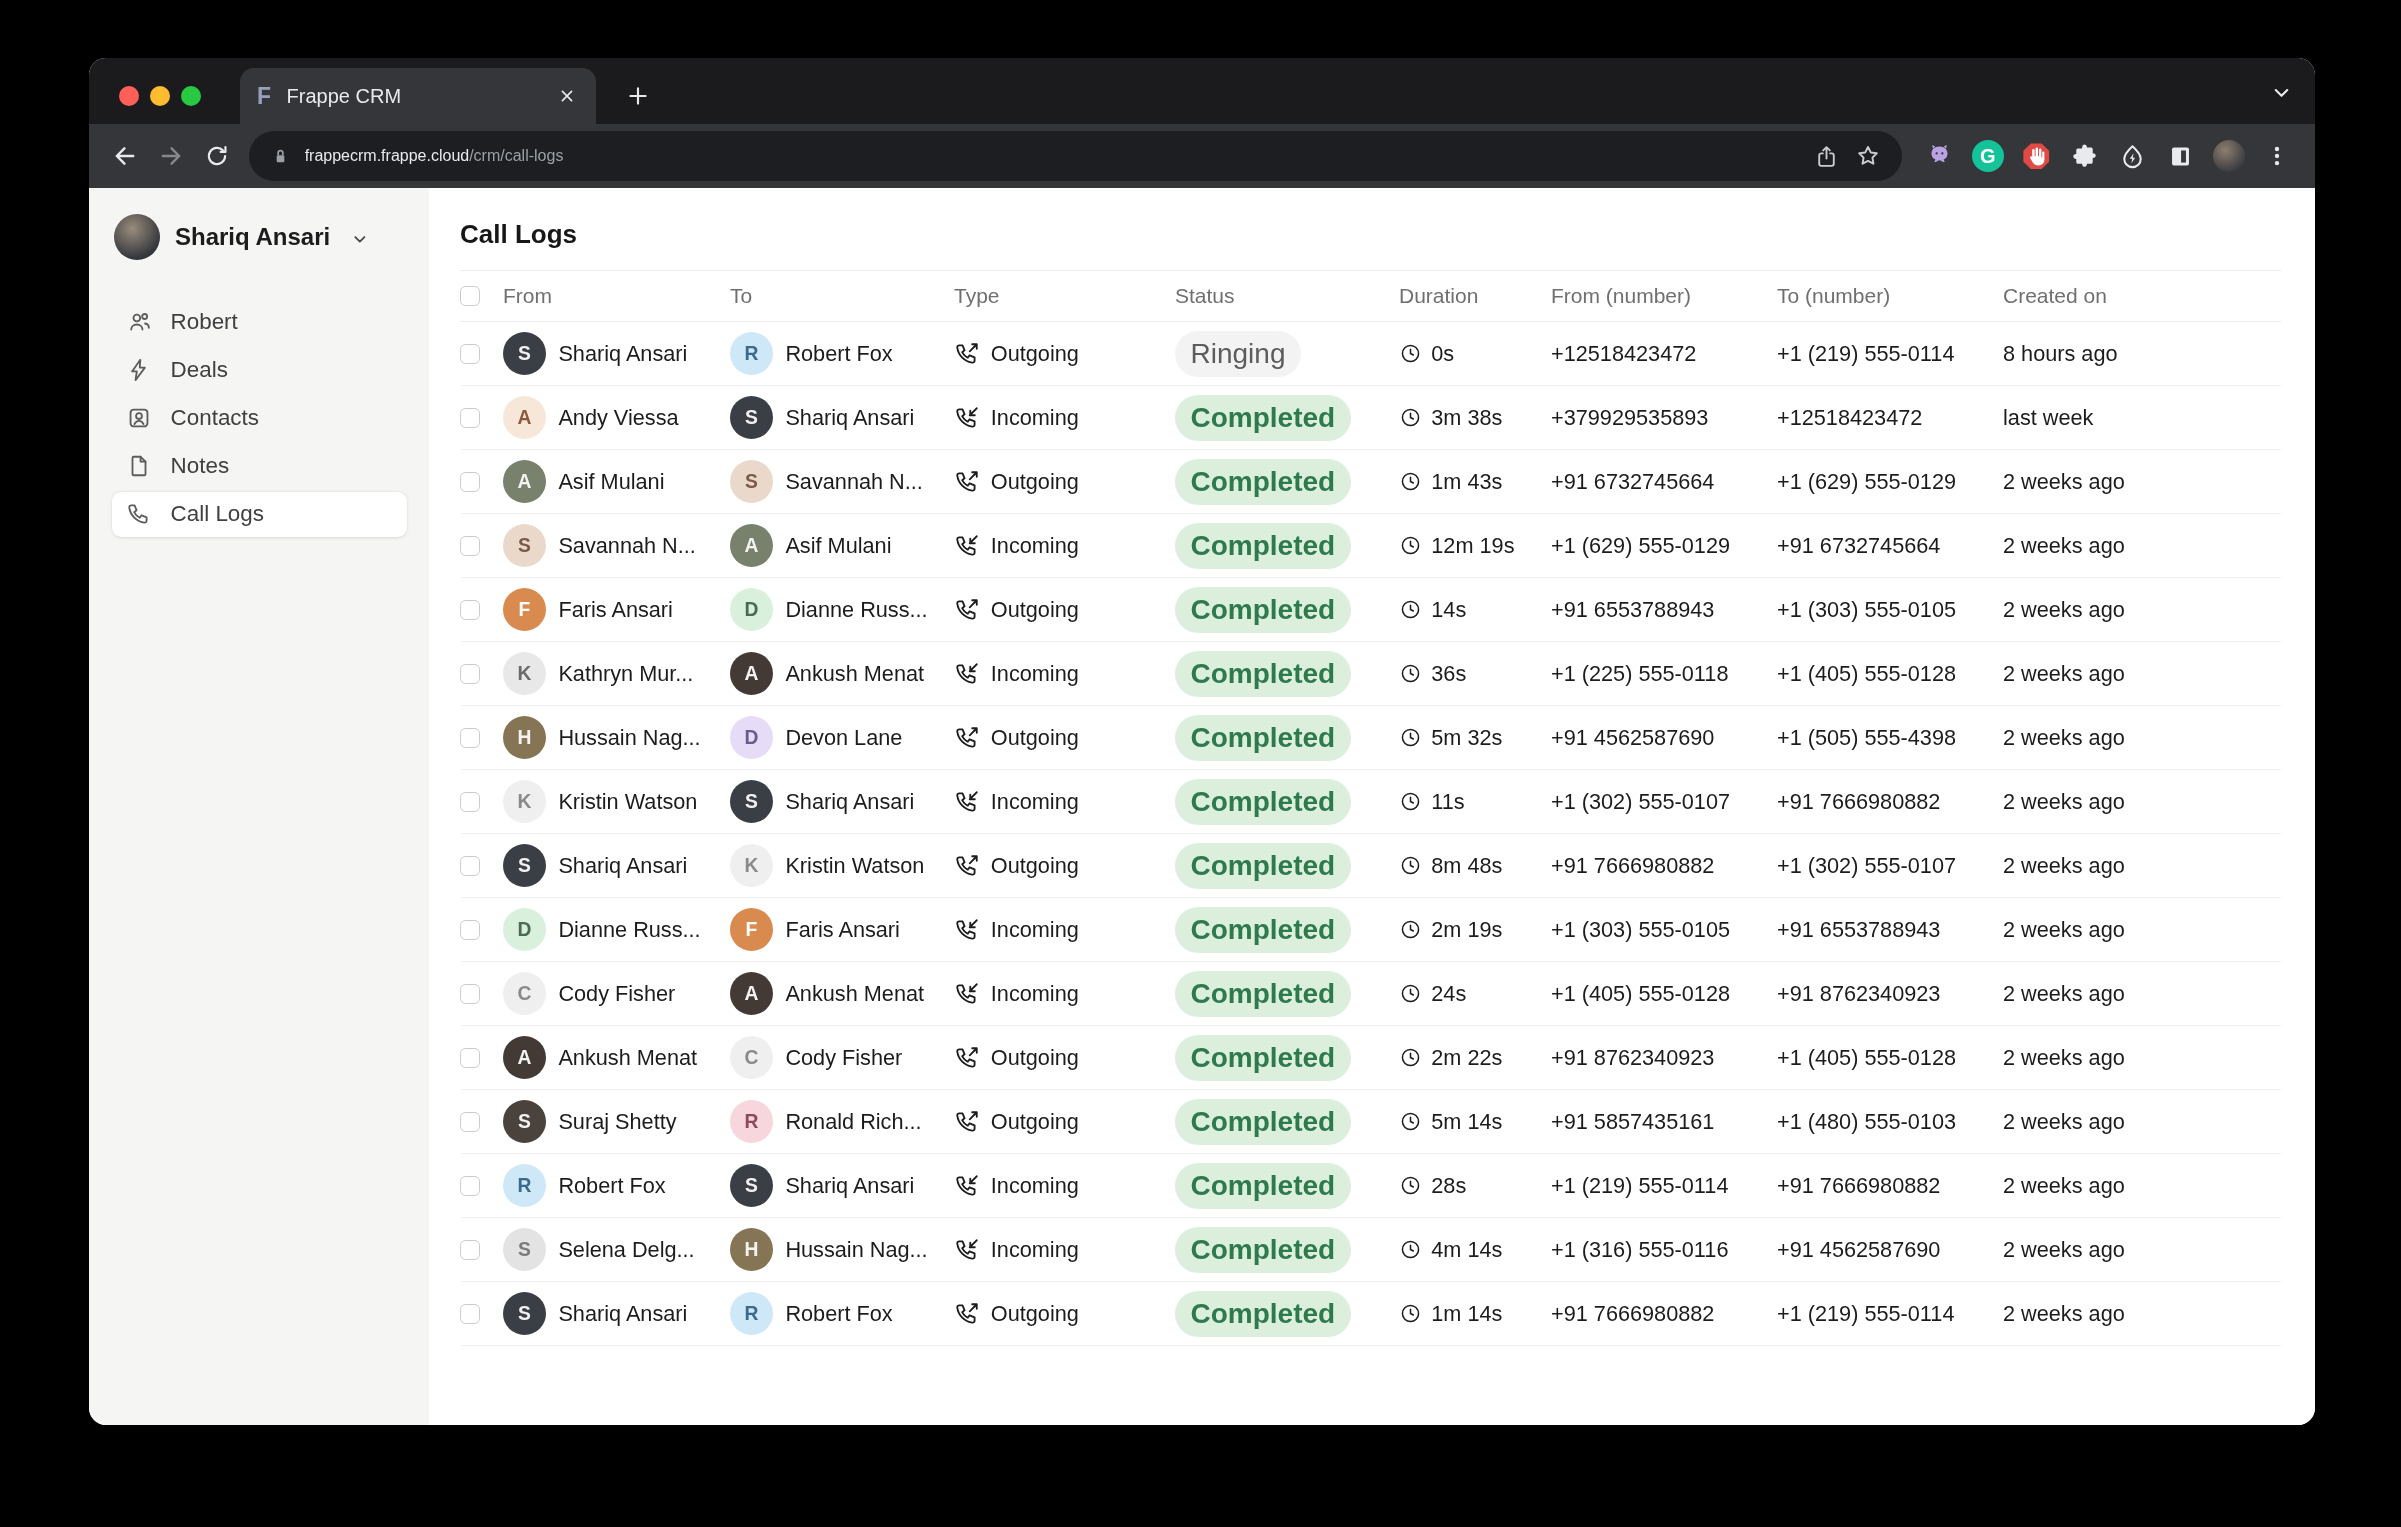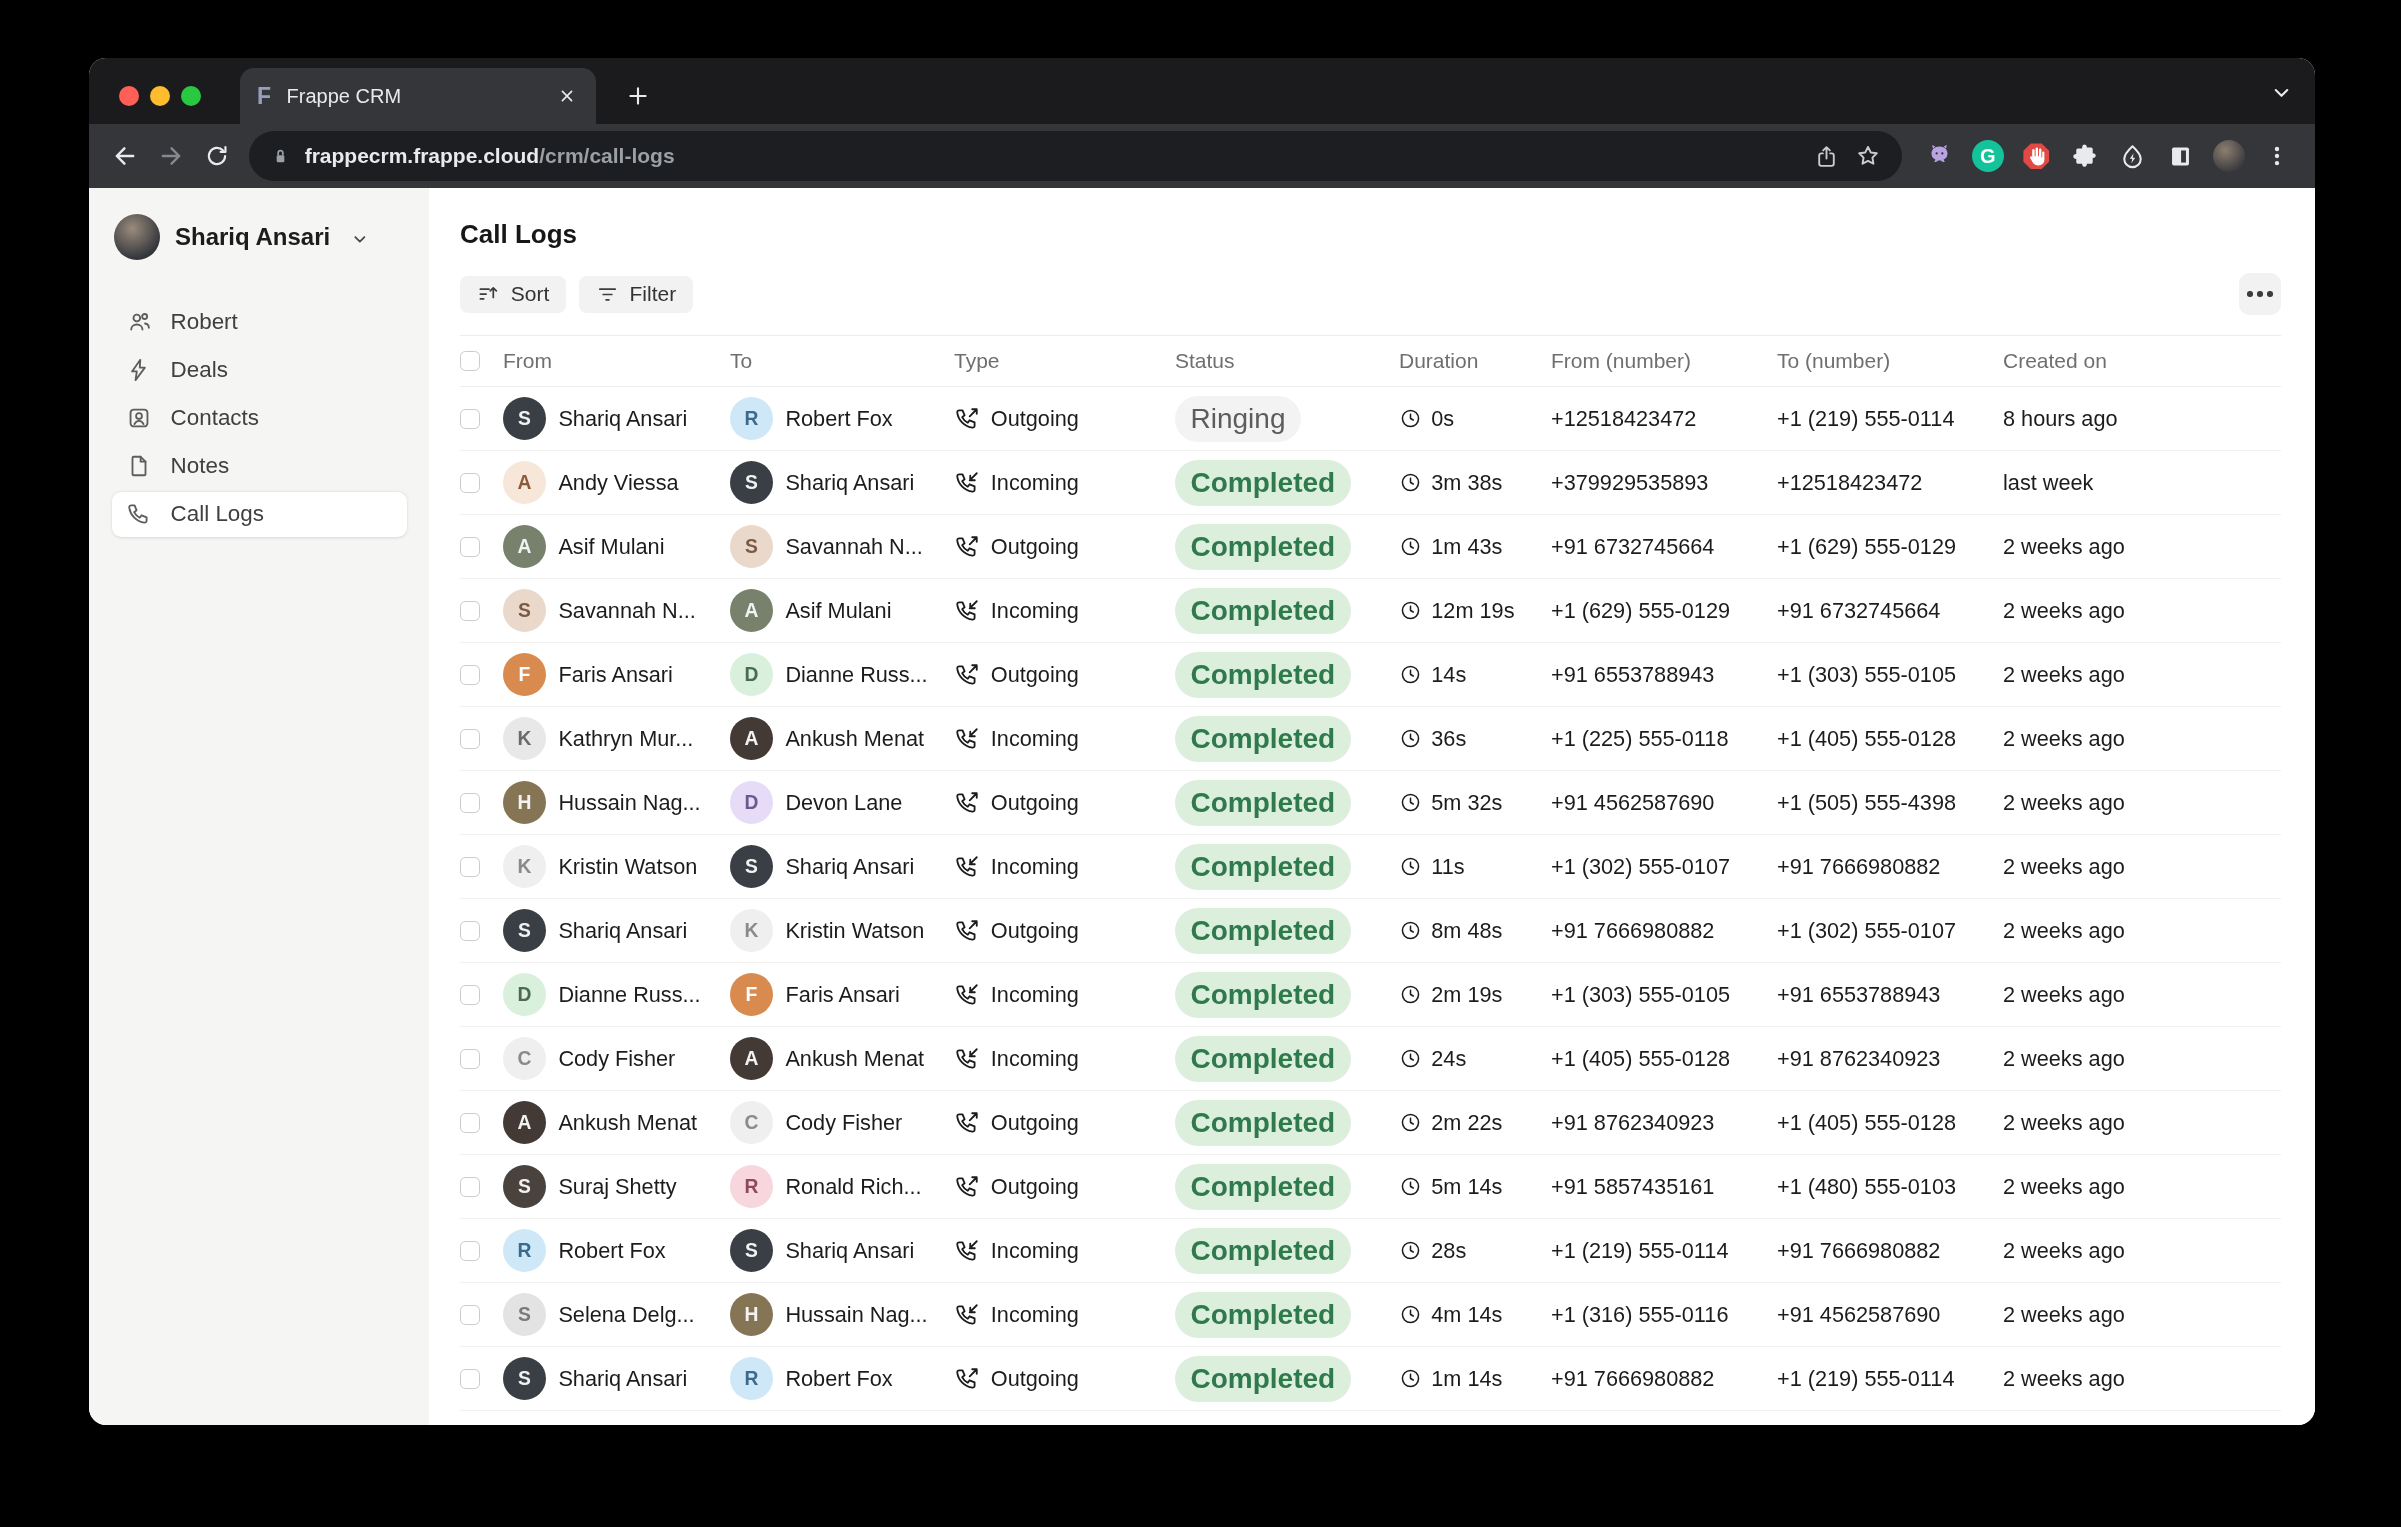--- a/index.html
+++ b/index.html
@@ -15,21 +15,21 @@
   .tab-title{color:#e8eaed;font-size:20px;flex:1;white-space:nowrap;overflow:hidden;}
   .tab-close{width:25px;height:25px;display:flex;align-items:center;justify-content:center;color:#e8eaed;}
   .newtab{position:absolute;left:532px;bottom:10.8px;width:34px;height:34px;display:flex;align-items:center;justify-content:center;color:#e8eaed;}
   .strip-chevron{position:absolute;right:21.7px;top:23px;color:#e8eaed;}
   
   .toolbar{height:64px;background:#35363a;display:flex;align-items:center;flex:none;padding:0 17px 0 15.5px;box-sizing:border-box;gap:6.2px;}
   .nav-btn{width:40px;height:40px;border-radius:50%;display:flex;align-items:center;justify-content:center;color:#e8eaed;flex:none;}
   .nav-btn.dim{color:#85888c;}
   .urlbar{flex:1;height:50px;background:#1d1e21;border-radius:25px;margin:0 10.8px 0 6.2px;display:flex;align-items:center;padding:0 15.5px 0 20px;box-sizing:border-box;min-width:0;}
   .lock{color:#9aa0a6;margin-right:12.4px;flex:none;}
-  .url{font-size:21px;white-space:nowrap;overflow:hidden;flex:1;font-weight:bold;}
+  .url{font-size:16px;white-space:nowrap;overflow:hidden;flex:1;}
   .url .host{color:#e8eaed;}
   .url .path{color:#9aa0a6;}
   .pill-icon{width:37px;height:37px;display:flex;align-items:center;justify-content:center;color:#c9cccf;flex:none;margin-left:4.6px;}
   .ext{width:42px;height:42px;display:flex;align-items:center;justify-content:center;flex:none;}
   .badge-circle{width:32.5px;height:32.5px;border-radius:50%;display:flex;align-items:center;justify-content:center;font-weight:bold;}
   .grammarly{background:#15c39a;color:#fff;font-size:20px;}
   .profile-pic{width:32.5px;height:32.5px;border-radius:50%;background:radial-gradient(circle at 38% 32%,#8d7f6f,#3a3a40 75%);display:flex;align-items:center;justify-content:center;color:#cfd2d6;font-size:14px;font-weight:bold;}
   
   .app{flex:1;display:flex;min-height:0;}
   .sidebar{width:340px;background:#f5f5f4;flex:none;padding:23px 21.7px 0 23px;box-sizing:border-box;}
@@ -243,43 +243,20 @@
                 <path d="M4.8 4h3.1l1.9 4.6-2.3 1.7a12.5 12.5 0 0 0 5.2 5.2l1.7-2.3L19 15.1v3.1a1.8 1.8 0 0 1-1.9 1.8A16.2 16.2 0 0 1 3 5.9 1.8 1.8 0 0 1 4.8 4z"></path>
               </svg>
             </span>
     <span class="nav-label">Call Logs</span>
   </div>
         </div>
     </div>
 
     <div class="main">
       <div class="page-title">Call Logs</div>
-      <div class="controls">
-        <div class="ctl-btn">
-          <span class="ci">
-            <svg width="23" height="23" viewBox="0 0 24 24" fill="none" stroke="currentColor" stroke-width="1.8" stroke-linecap="round" stroke-linejoin="round">
-                <path d="M3.5 6.5h9M3.5 11.5h6M3.5 16.5h3.5M17 15V5M13.8 8.2L17 5l3.2 3.2"></path>
-              </svg>
-          </span>
-          <span>Sort</span>
-        </div>
-        <div class="ctl-btn">
-          <span class="ci">
-            <svg width="23" height="23" viewBox="0 0 24 24" fill="none" stroke="currentColor" stroke-width="1.8" stroke-linecap="round">
-                <path d="M4 6.5h16M7.5 12h9M10.5 17.5h3"></path>
-              </svg>
-          </span>
-          <span>Filter</span>
-        </div>
-        <div class="more-btn">
-            <i></i>
-            <i></i>
-            <i></i>
-          </div>
-      </div>
 
       <div class="thead">
         <div class="col-check">
             <span class="checkbox"></span>
           </div>
         <div class="col-from">From</div>
         <div class="col-to">To</div>
         <div class="col-type">Type</div>
         <div class="col-status">Status</div>
         <div class="col-duration">Duration</div>

